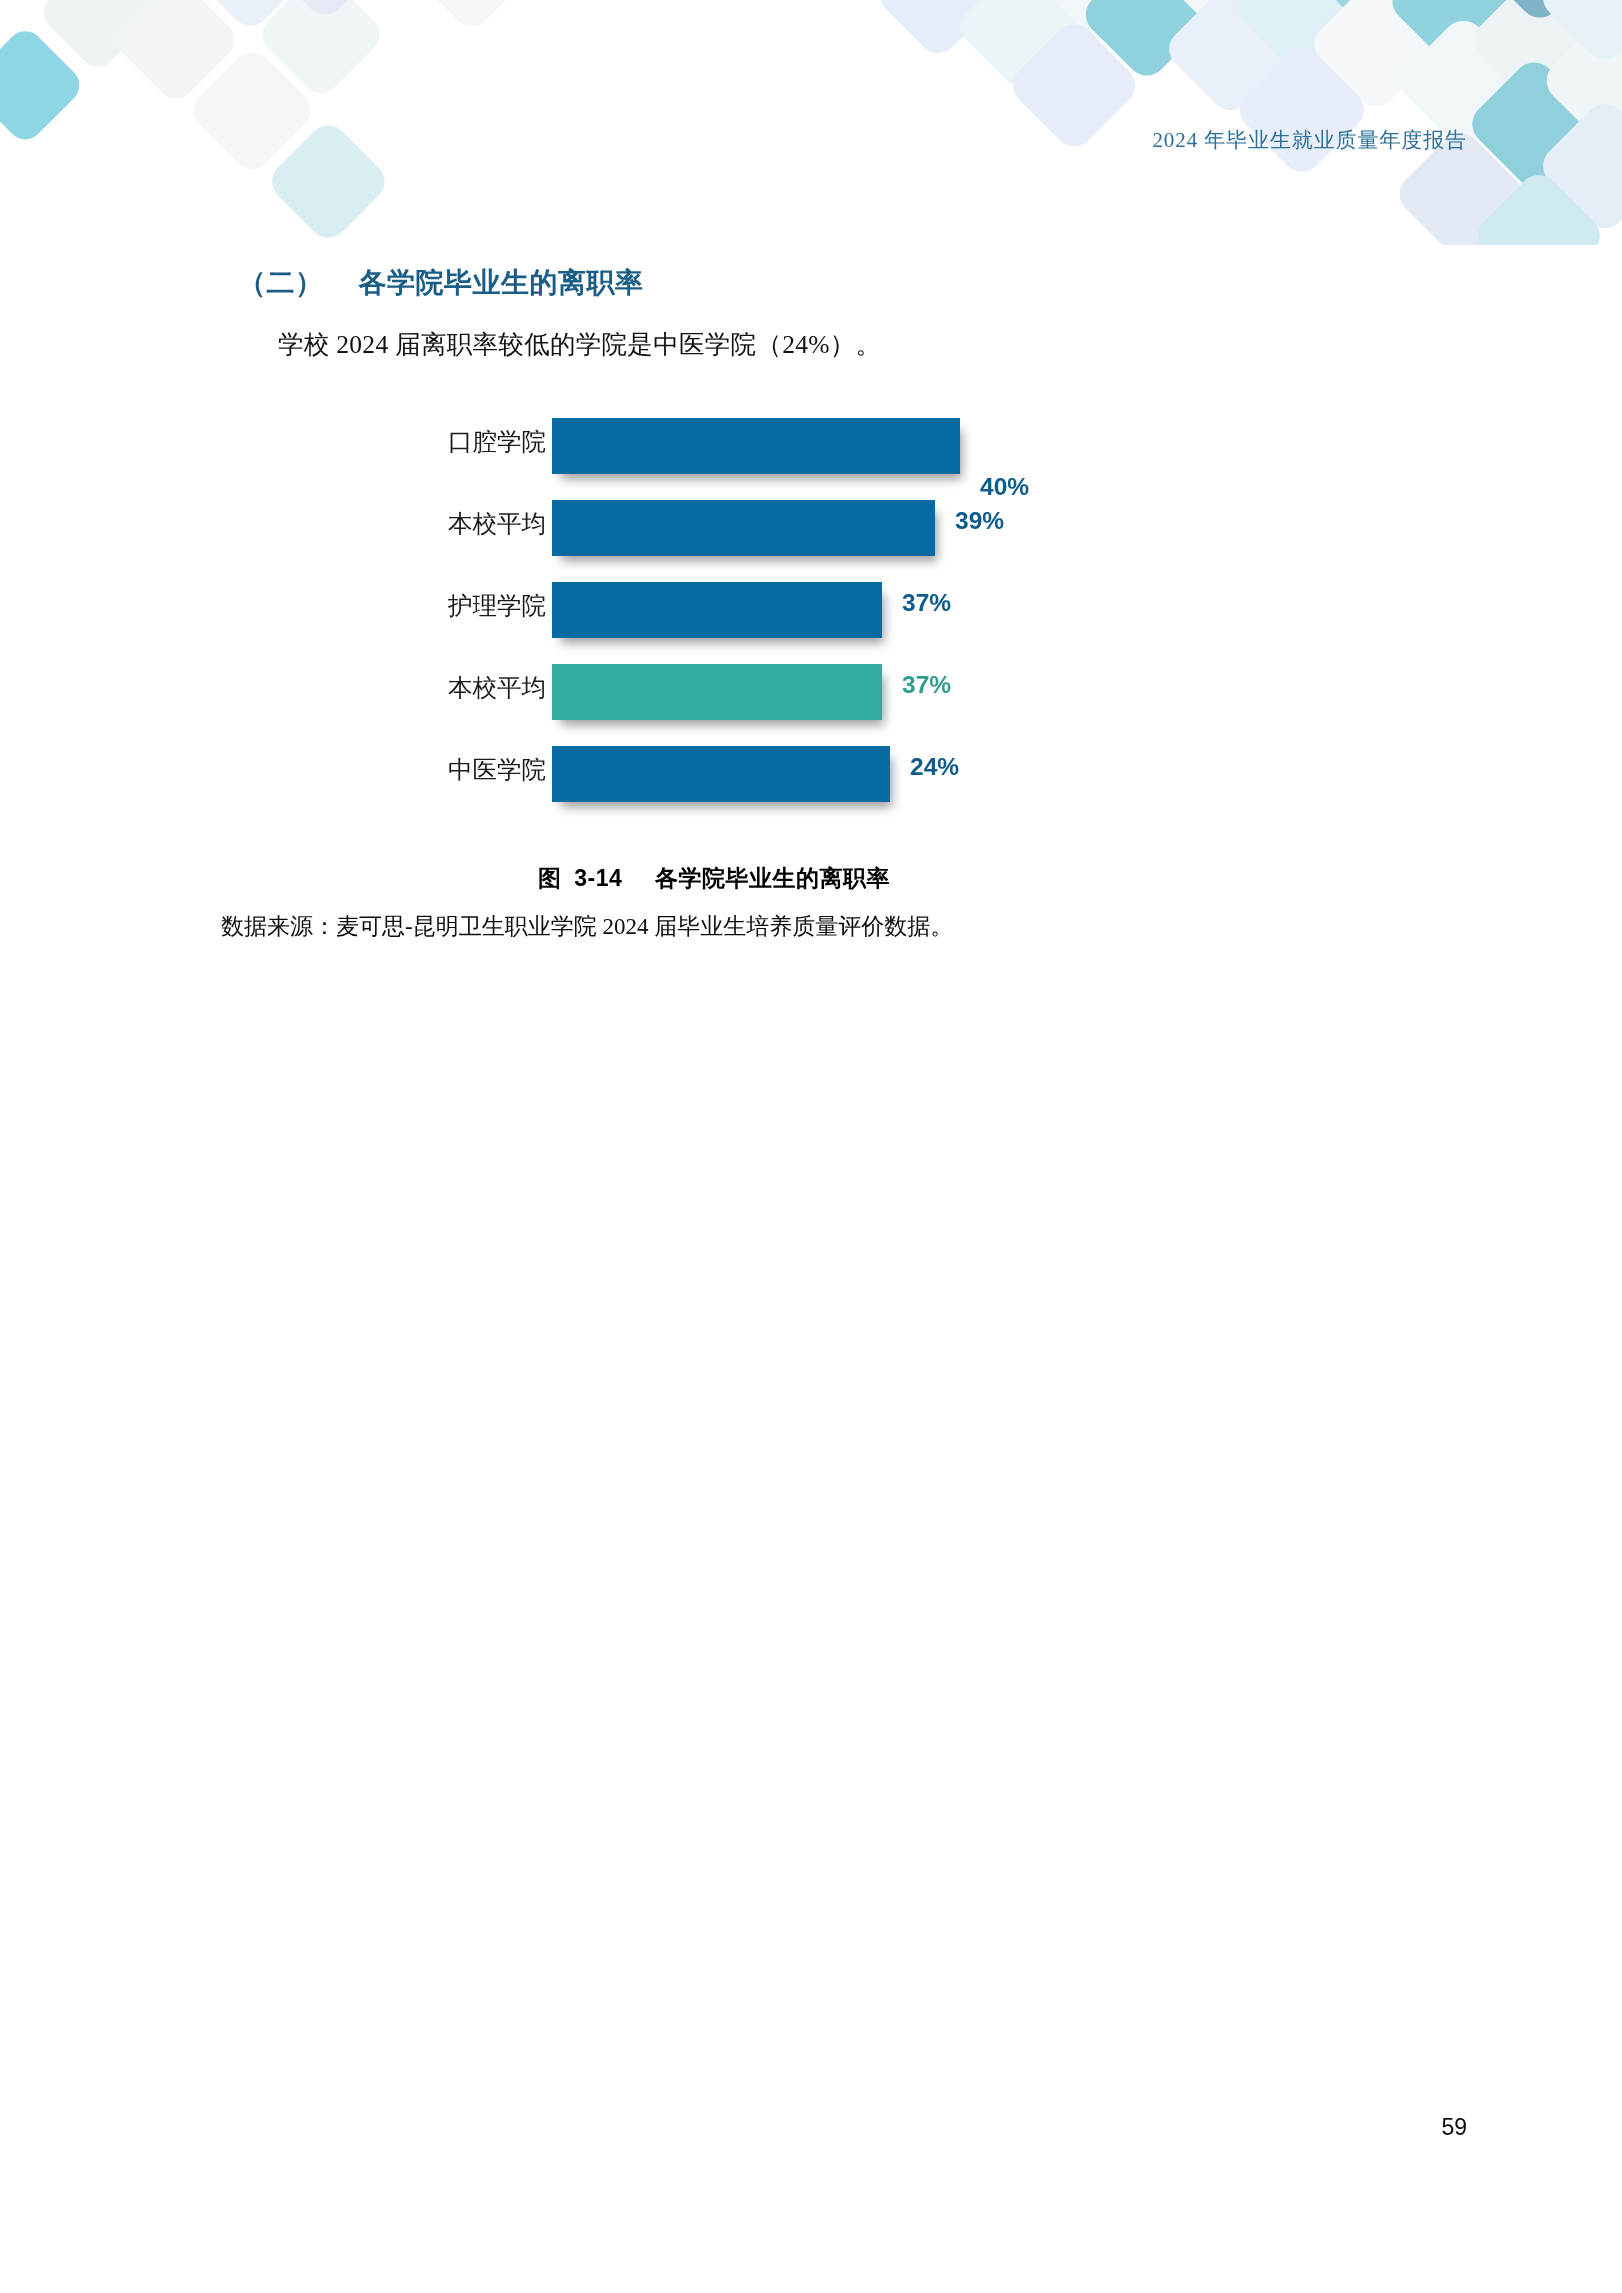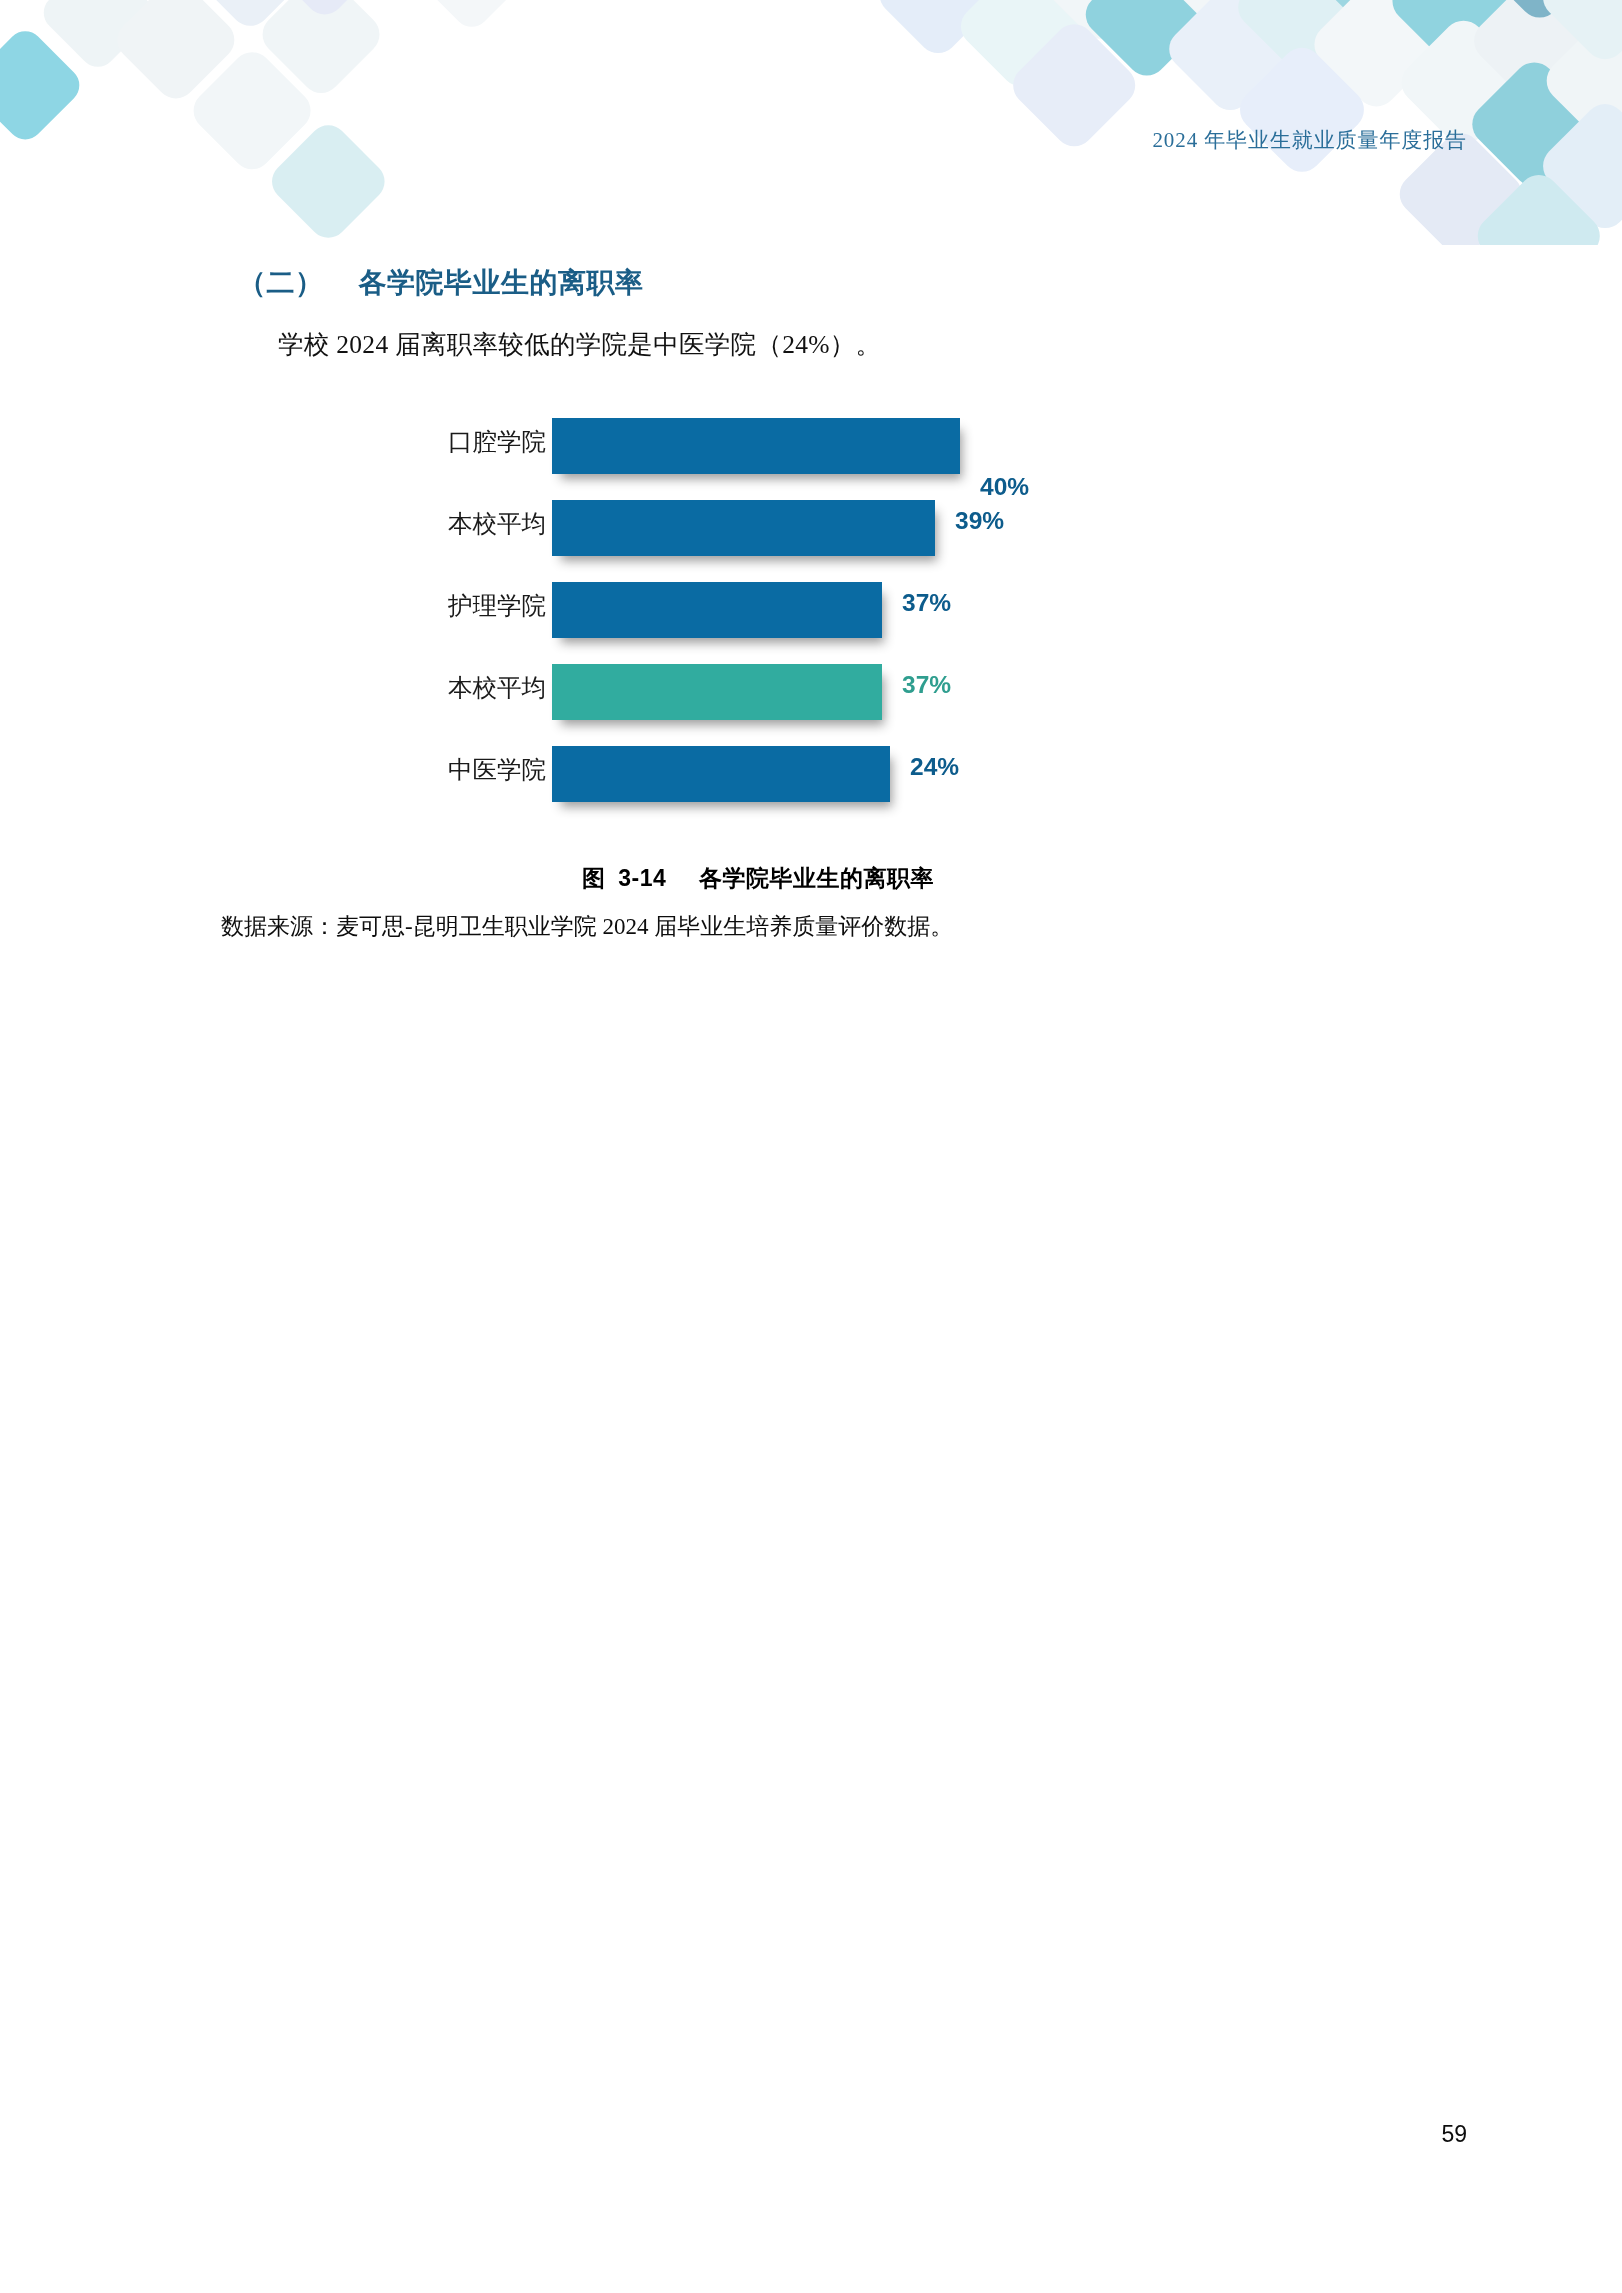--- a/index.html
+++ b/index.html
@@ -50,31 +50,31 @@
   }
   .val{
     position:absolute;top:20px;
     font-family:"Liberation Sans","DejaVu Sans",sans-serif;
     font-size:24.5px;font-weight:bold;white-space:nowrap;
   }
 
   
   .caption{
     position:absolute;left:0;top:863px;width:1428px;text-align:center;
-    font-size:23px;font-weight:bold;color:#000;letter-spacing:0.5px;margin-left:44px;
+    font-size:23px;font-weight:bold;color:#000;letter-spacing:0.5px;
   }
   .caption .cnum{margin:0 12.7px;font-family:"Liberation Sans","DejaVu Sans",sans-serif;}
   .source{
     position:absolute;left:221px;top:911px;
     font-size:23px;color:#0d0d0d;white-space:nowrap;
   }
 
   
   .pageno{
-    position:absolute;right:156px;bottom:146px;
+    position:absolute;right:156px;bottom:153px;
     font-family:"Liberation Sans","DejaVu Sans",sans-serif;
     font-size:23px;color:#0d0d0d;
   }
 </style>
 </head>
 <body>
 
 <div class="page">
 
   <div class="deco">

